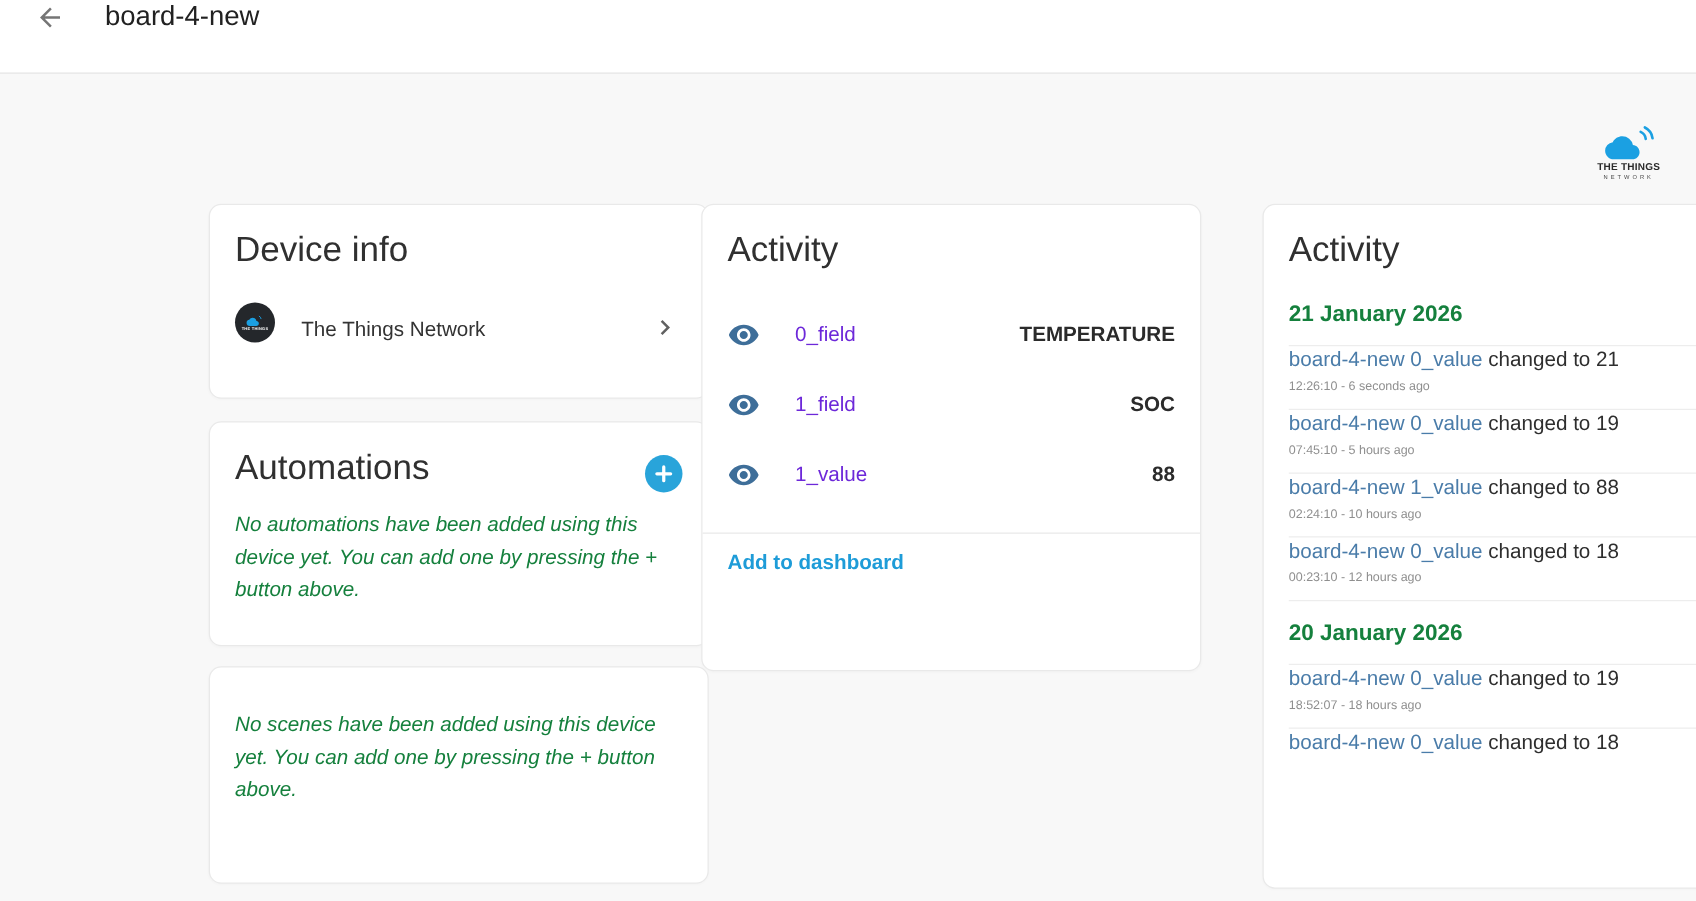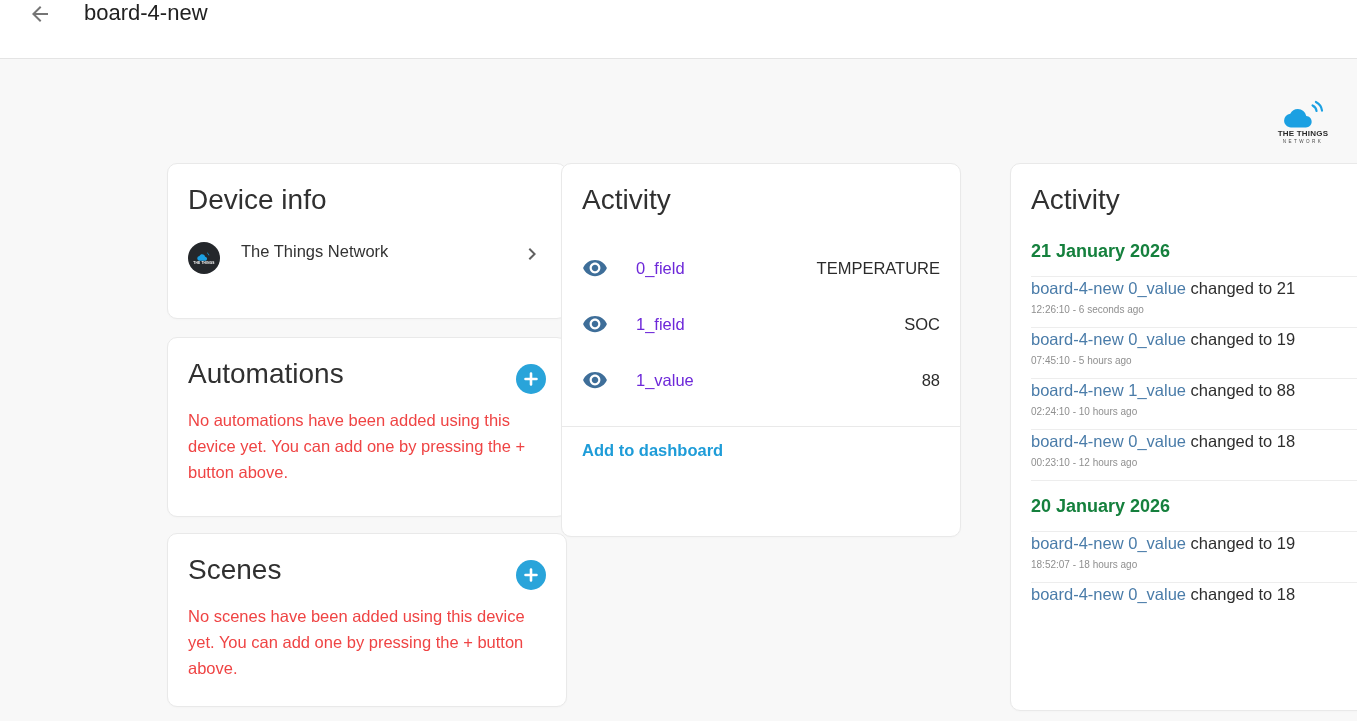--- a/index.html
+++ b/index.html
@@ -31,42 +31,42 @@
     box-shadow:0 1px 2px rgba(0,0,0,0.02);
     padding:20px;
   }
   .card-title { font-size:28px; font-weight:400; color:#303030; }
   #card-device   { left:167px; top:163px; height:156px; }
   #card-autom    { left:167px; top:337px; height:180px; }
   #card-scenes   { left:167px; top:533px; height:174px; }
   #card-sensors  { left:561px; top:163px; height:374px; }
   #card-activity { left:1010px; top:163px; height:548px; overflow:hidden; }
   
-  .device-row { margin-top:26px; display:flex; align-items:flex-start; cursor:pointer; }
+  .device-row { margin-top:26px; display:flex; align-items:flex-end; cursor:pointer; }
   .avatar {
     width:32px; height:32px; border-radius:50%; background:#24272b;
     display:flex; flex-direction:column; align-items:center; justify-content:center; flex:none;
   }
   .avatar .av-t { font-size:3.2px; color:#fff; font-weight:bold; line-height:3px; margin-top:1px; letter-spacing:0.2px;}
   .device-label { margin-left:21px; font-size:16.5px; color:#333; flex:1; }
   .chev { width:24px; height:24px; margin-right:2px; }
   
   .card-head { display:flex; align-items:flex-start; justify-content:space-between;text-align:right; }
   .plus-btn {
     width:30px; height:30px; border-radius:50%; background:#29a4da;
     display:flex; align-items:center; justify-content:center;
     cursor:pointer; margin-top:6px; flex:none;
   }
-  .card-body { margin-top:13px; font-size:16.5px; line-height:26px; color:#ef4444; }
+  .card-body { margin-top:13px; font-size:16.5px; line-height:26px; color:#15803d;font-style:italic; }
   
   .sensor-rows { margin-top:24px; }
   .sensor-row { height:56px; display:flex; align-items:center; }
   .eye { width:26px; height:26px; flex:none; display:flex; align-items:center; cursor:pointer; }
   .sensor-name { margin-left:28px; font-size:16.5px; color:#6d28d9; }
-  .sensor-value { margin-left:auto; font-size:16.5px; color:#2b2b2b; }
+  .sensor-value { margin-left:auto; font-size:16.5px; color:#2b2b2b;font-weight:bold; }
   .sensors-divider { height:1px; background:#e9e9e9; margin:18px -20px 0 -20px; }
   .dash-link { margin-top:14px; font-size:16.5px; font-weight:bold; color:#1e9cd8; cursor:pointer; display:inline-block; }
   
   .activity-list { margin-top:10px; }
   .act-item { border-top:1px solid #ededed; }
   .act-item:first-child { border-top:none; }
   .act-date { font-size:18px; font-weight:bold; color:#15803d; padding:15px 0 14px 0; }
   .act-entry { padding:0 0 12px 0; cursor:pointer; }
   .act-main { font-size:16.5px; color:#2e2e2e; line-height:22px; }
   .act-link { color:#4a7ca9; text-decoration:none; }
@@ -123,28 +123,20 @@
     <div class="plus-btn">
       <svg width="16" height="16" viewBox="0 0 16 16">
         <path d="M8 2.5v11M2.5 8h11" stroke="#ffffff" stroke-width="2.6" stroke-linecap="round"></path>
       </svg>
     </div>
   </div>
   <div class="card-body">No automations have been added using this device yet. You can add one by pressing the + button above.</div>
 </div>
 
 <div class="card" id="card-scenes">
-  <div class="card-head">
-    <div class="card-title">Scenes</div>
-    <div class="plus-btn">
-      <svg width="16" height="16" viewBox="0 0 16 16">
-        <path d="M8 2.5v11M2.5 8h11" stroke="#ffffff" stroke-width="2.6" stroke-linecap="round"></path>
-      </svg>
-    </div>
-  </div>
   <div class="card-body">No scenes have been added using this device yet. You can add one by pressing the + button above.</div>
 </div>
 
 <div class="card" id="card-sensors">
   <div class="card-title">Activity</div>
   <div class="sensor-rows">
   <div class="sensor-row">
     <span class="eye">
       <svg width="26" height="26" viewBox="0 0 24 24" fill="#3e6e99">
         <path d="M12 4.5C7 4.5 2.73 7.61 1 12c1.73 4.39 6 7.5 11 7.5s9.27-3.11 11-7.5c-1.73-4.39-6-7.5-11-7.5zM12 17c-2.76 0-5-2.24-5-5s2.24-5 5-5 5 2.24 5 5-2.24 5-5 5zm0-8c-1.66 0-3 1.34-3 3s1.34 3 3 3 3-1.34 3-3-1.34-3-3-3z"></path>

